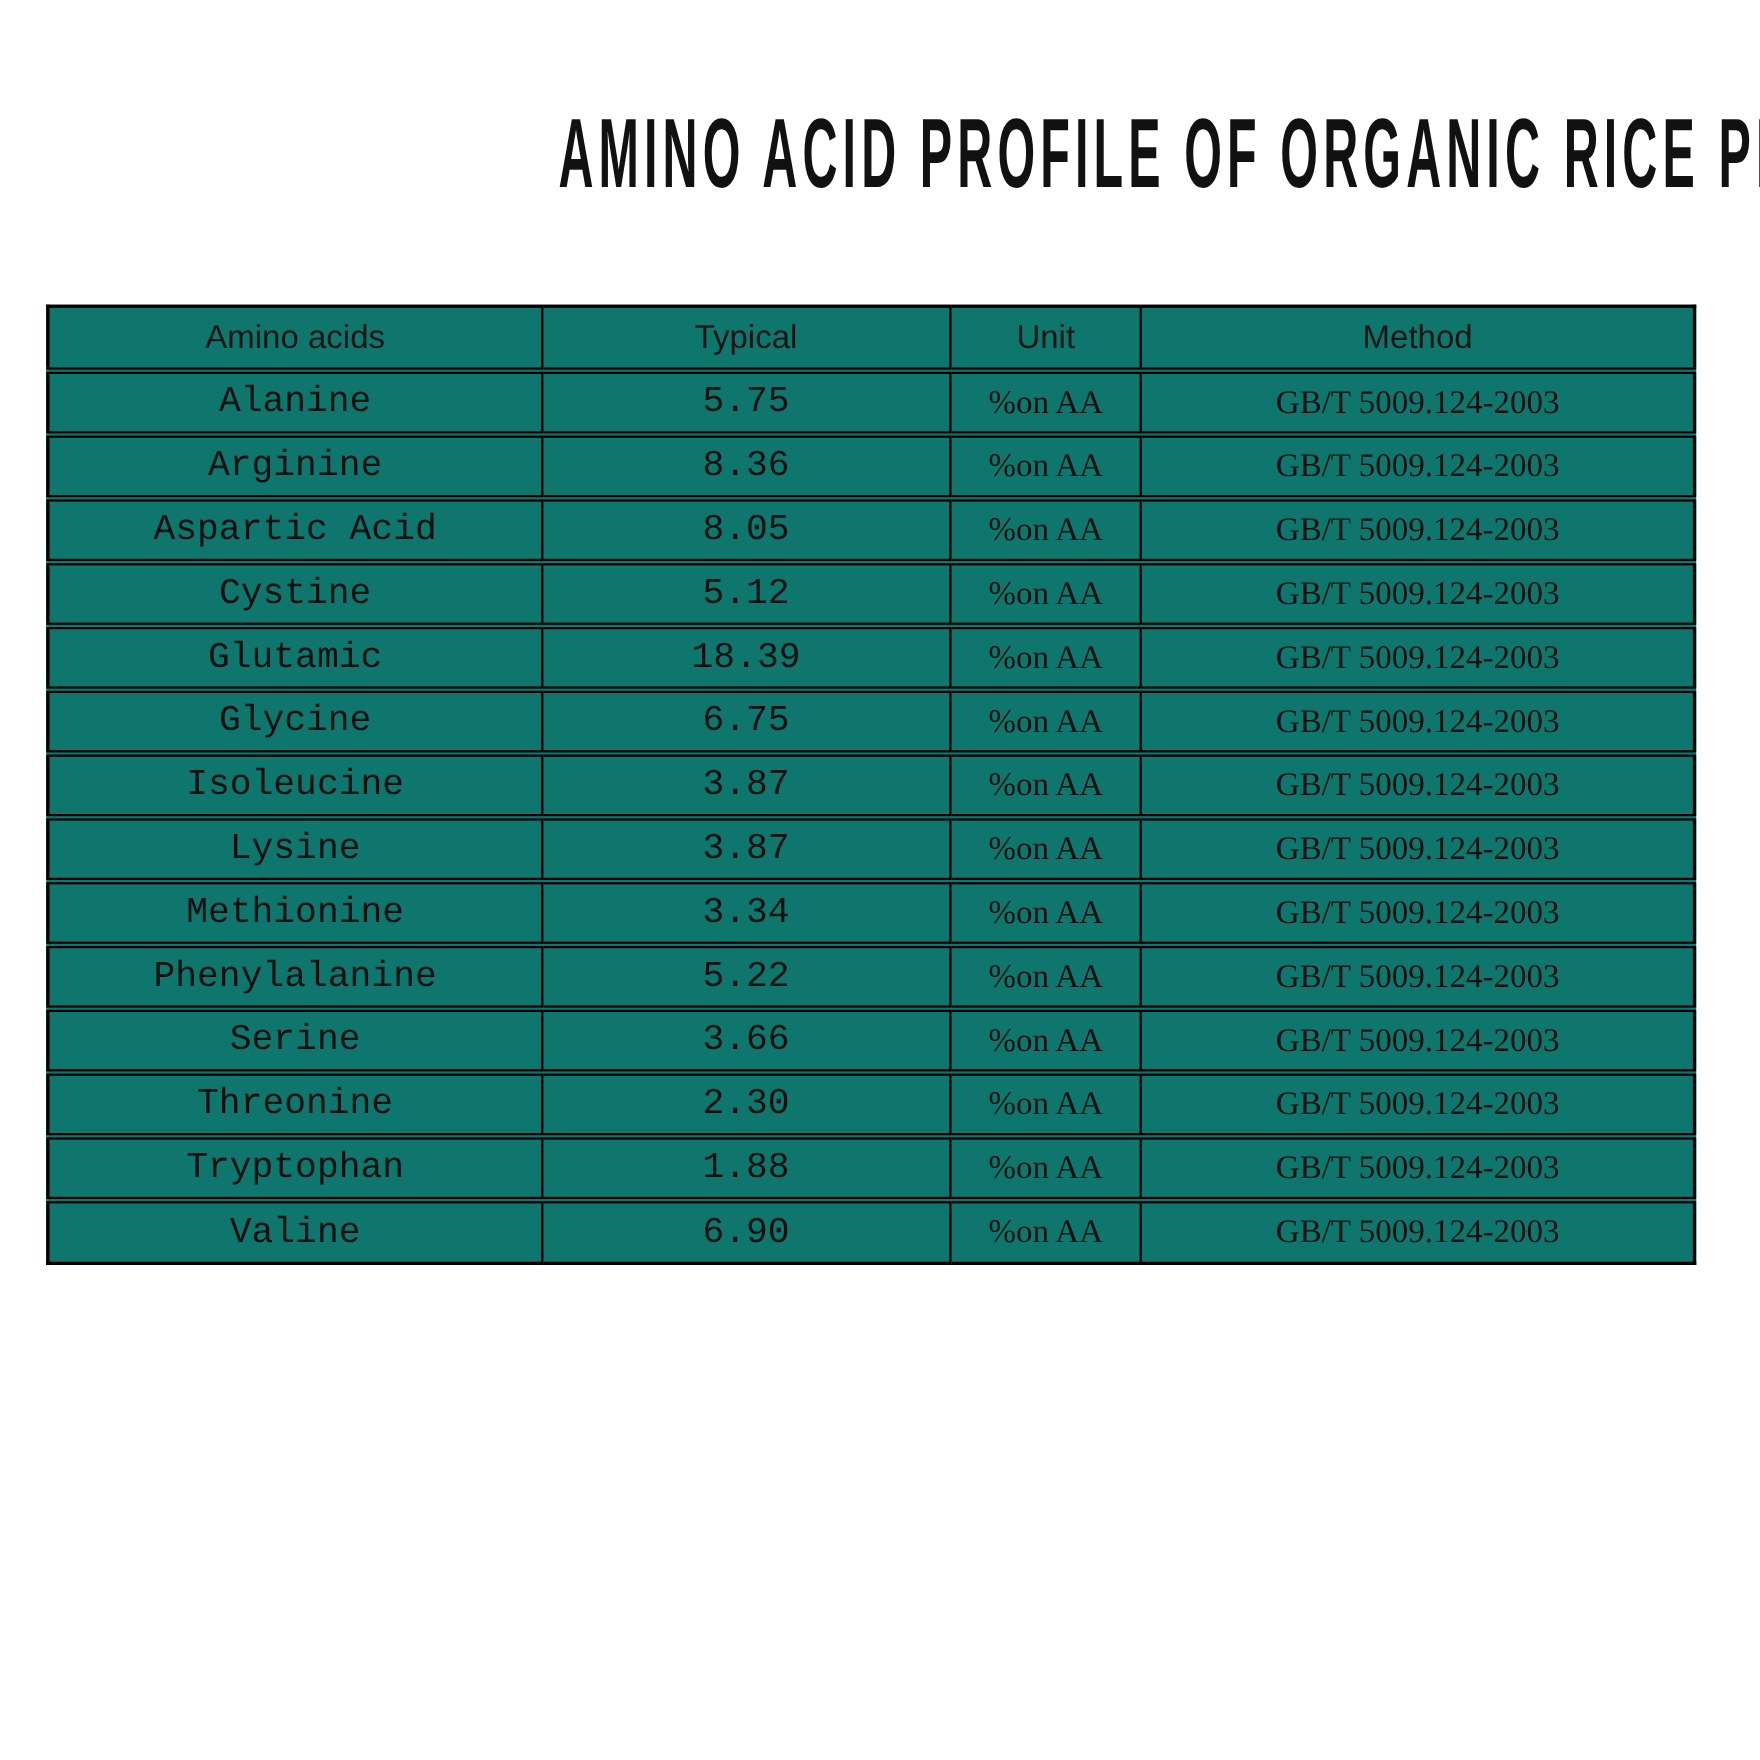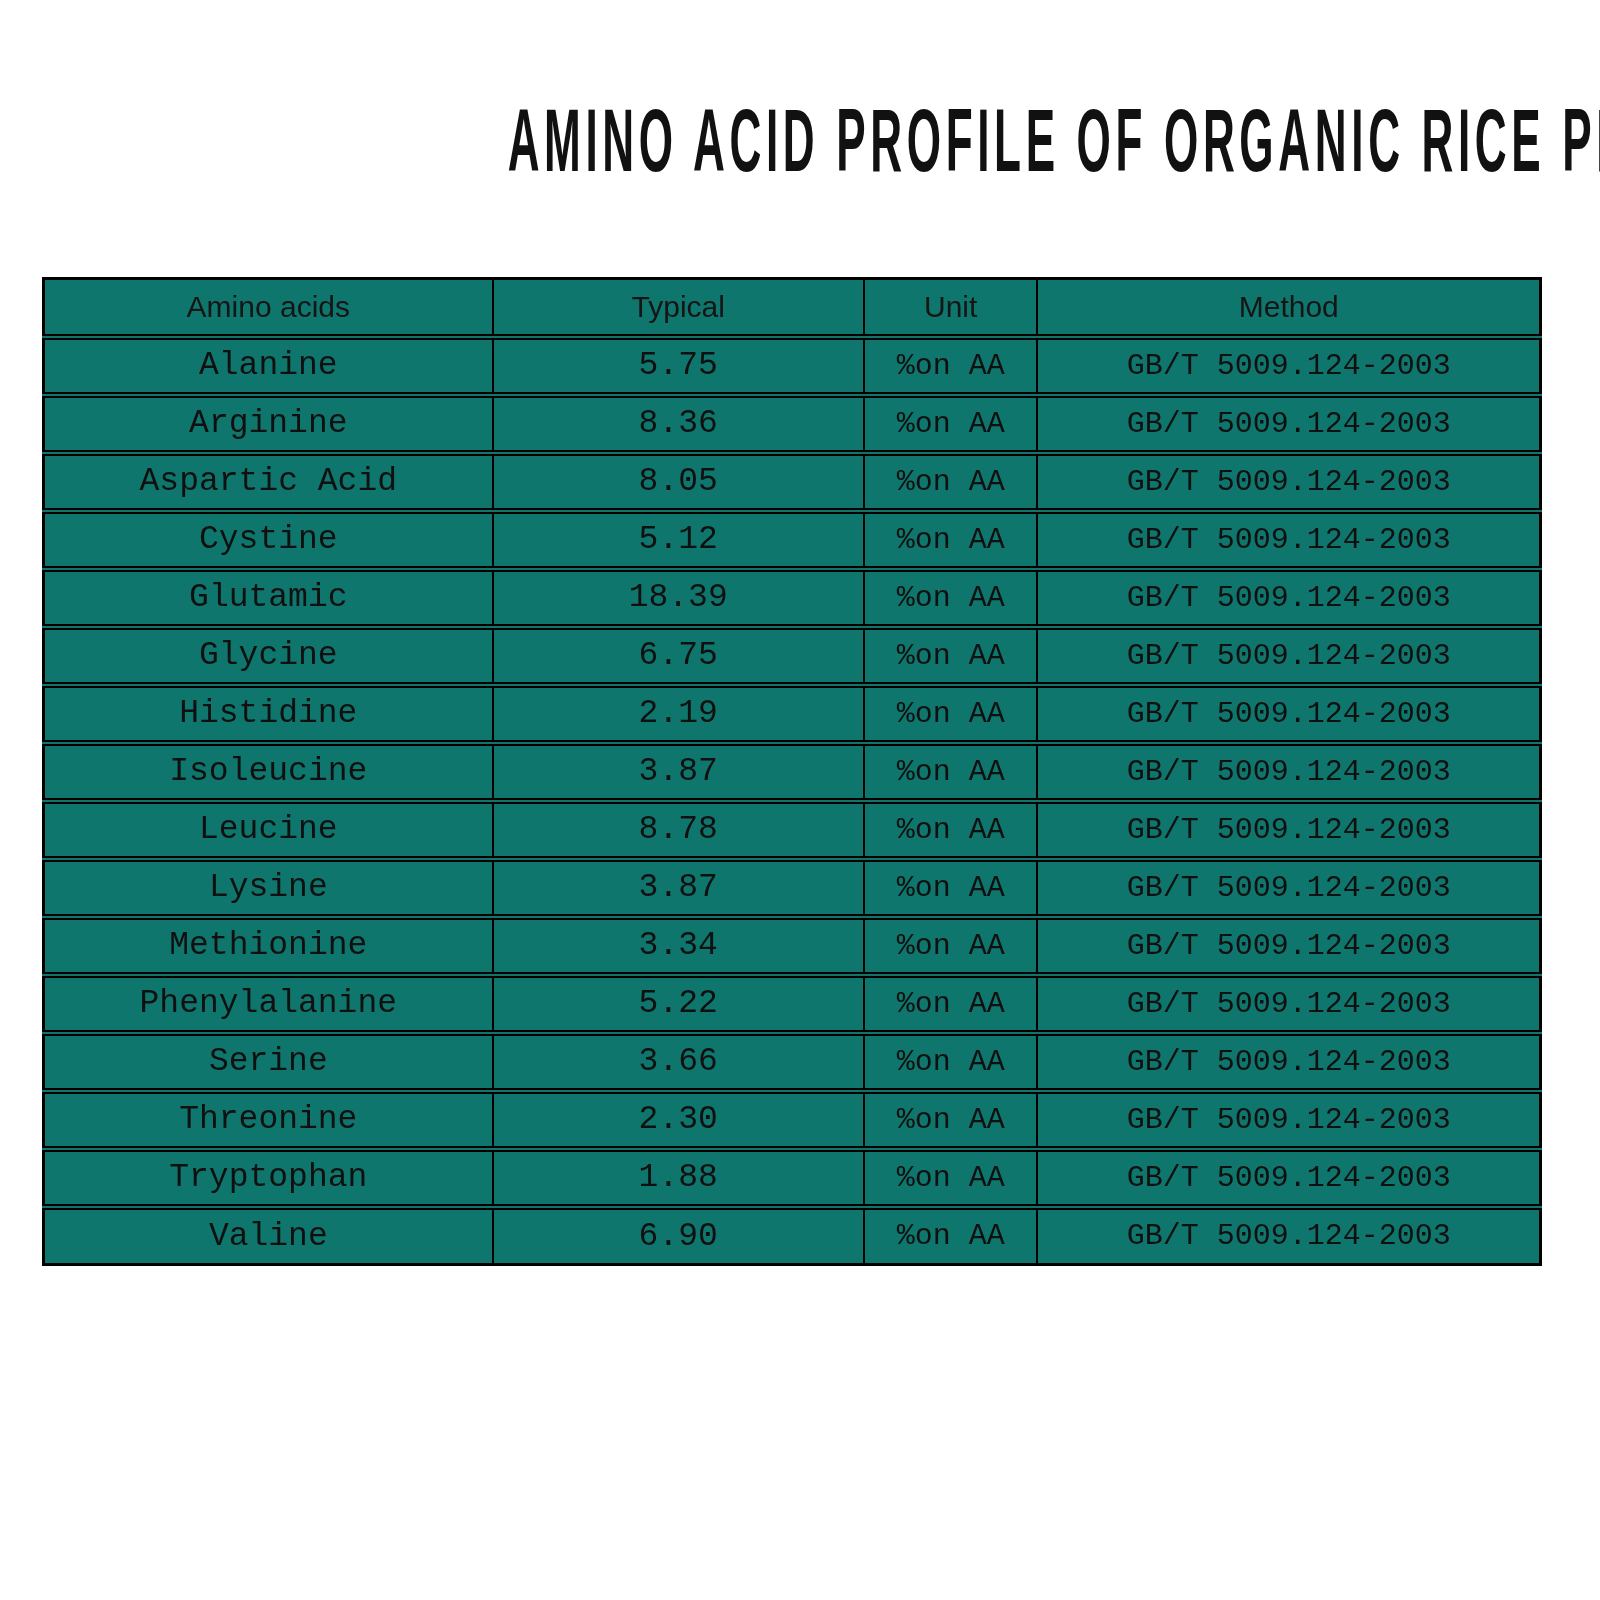--- a/index.html
+++ b/index.html
@@ -65,21 +65,21 @@
   table.aa-table tr td:first-child { border-left: 3px solid #000; }
   table.aa-table tr th:last-child,
   table.aa-table tr td:last-child { border-right: 3px solid #000; }
   table.aa-table tbody tr:last-child td { border-bottom: 3px solid #000; }
   td.serif {
     font-family: Liberation Mono, monospace;
     font-size: 33px;
     color: #101010;
   }
   td.sans {
-    font-family: Liberation Mono, monospace;
+    font-family: Liberation Serif, serif;
     font-size: 30px;
     color: #101010;
   }
 </style>
 </head>
 <body>
 
 <div class="page">
 
   <div class="title-wrap">
@@ -132,34 +132,22 @@
     <td class="sans">%on AA</td>
     <td class="sans">GB/T 5009.124-2003</td>
   </tr>
         <tr>
     <td class="serif">Glycine</td>
     <td class="serif">6.75</td>
     <td class="sans">%on AA</td>
     <td class="sans">GB/T 5009.124-2003</td>
   </tr>
         <tr>
-    <td class="serif">Histidine</td>
-    <td class="serif">2.19</td>
-    <td class="sans">%on AA</td>
-    <td class="sans">GB/T 5009.124-2003</td>
-  </tr>
-        <tr>
     <td class="serif">Isoleucine</td>
     <td class="serif">3.87</td>
-    <td class="sans">%on AA</td>
-    <td class="sans">GB/T 5009.124-2003</td>
-  </tr>
-        <tr>
-    <td class="serif">Leucine</td>
-    <td class="serif">8.78</td>
     <td class="sans">%on AA</td>
     <td class="sans">GB/T 5009.124-2003</td>
   </tr>
         <tr>
     <td class="serif">Lysine</td>
     <td class="serif">3.87</td>
     <td class="sans">%on AA</td>
     <td class="sans">GB/T 5009.124-2003</td>
   </tr>
         <tr>

